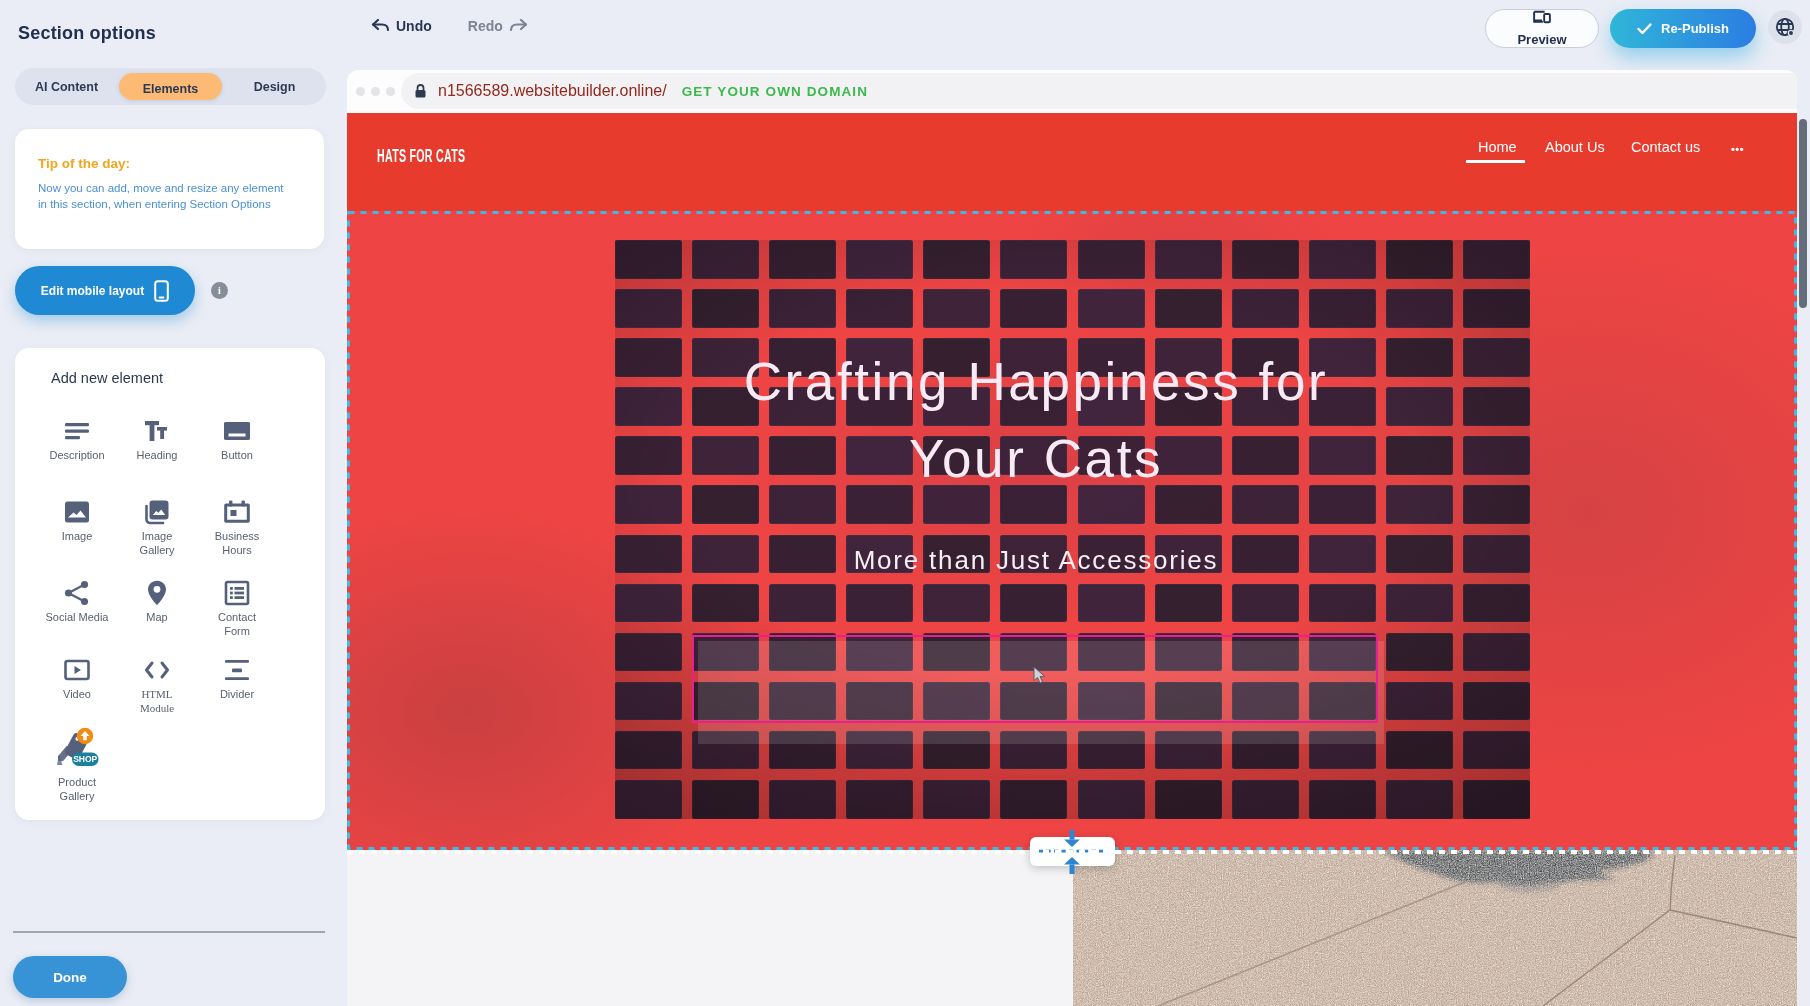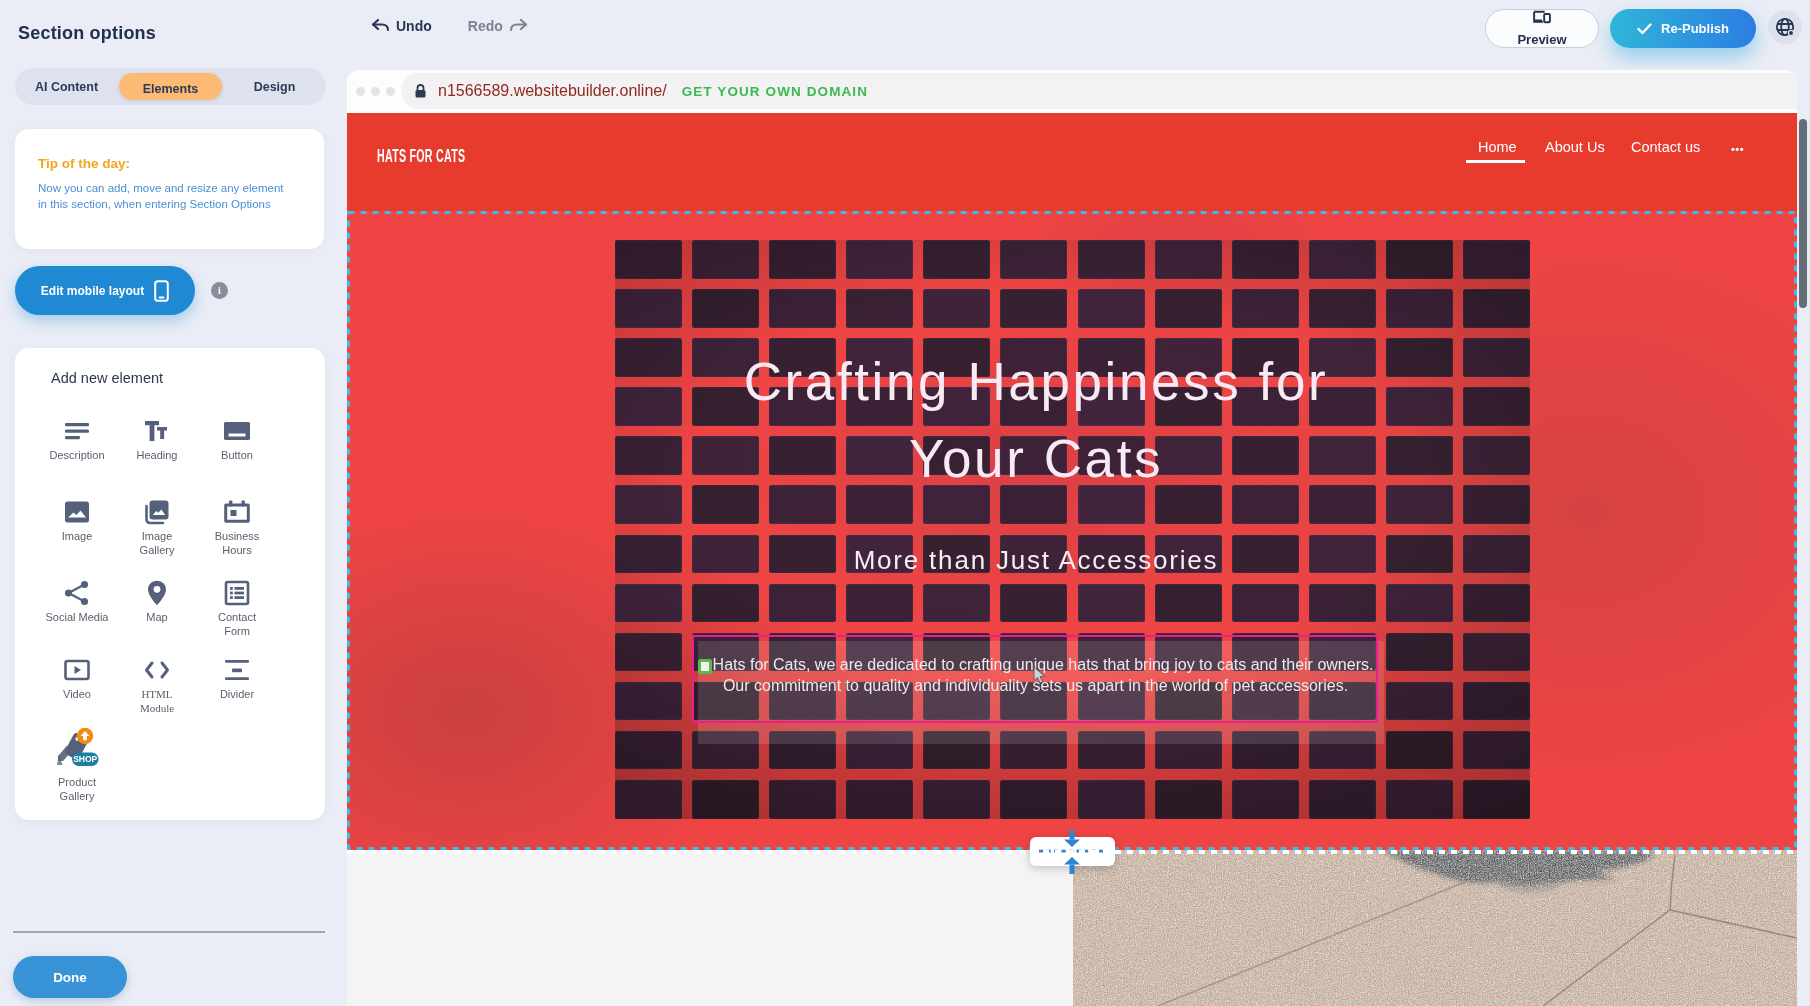--- a/index.html
+++ b/index.html
@@ -430,21 +430,20 @@
         <div style="background: rgb(58, 33, 53);"></div>
         <div style="background: rgb(62, 35, 57);"></div>
         <div style="background: rgb(55, 32, 50);"></div>
       </div>
       <div class="grid-shade"></div>
       <div class="h1a" style="top:140px">Crafting Happiness for</div>
       <div class="h1a" style="top:217px">Your Cats</div>
       <div class="h2a" style="top:334px">More than Just Accessories</div>
       <div class="sel-shadow"></div>
       <div class="sel-box"></div>
-      <div class="para"><span class="hgreen"></span>Hats for Cats, we are dedicated to crafting unique hats that bring joy to cats and their owners.<br>Our commitment to quality and individuality sets us apart in the world of pet accessories.</div>
       <svg style="position:absolute;left:686px;top:455px" width="13" height="19" viewBox="0 0 13 19">
         <path d="M1 1 L1 14.5 L4.5 11.5 L7 17 L9.5 15.8 L7 10.5 L11.5 10.2 Z" fill="#cfd2d8" stroke="#5a5f68" stroke-width="1"></path>
       </svg>
       <svg class="hero-border" width="1450" height="639">
         <rect x="1.5" y="1.5" width="1447" height="636" fill="none" stroke="#3fb9e6" stroke-width="3" stroke-dasharray="6 6"></rect>
       </svg>
     </div>
 
     <div class="below">
       <div style="position:absolute;left:0;top:0;width:1450px;height:3.5px;background:repeating-linear-gradient(90deg,#fff 0 6px,transparent 6px 12px);z-index:2"></div>

